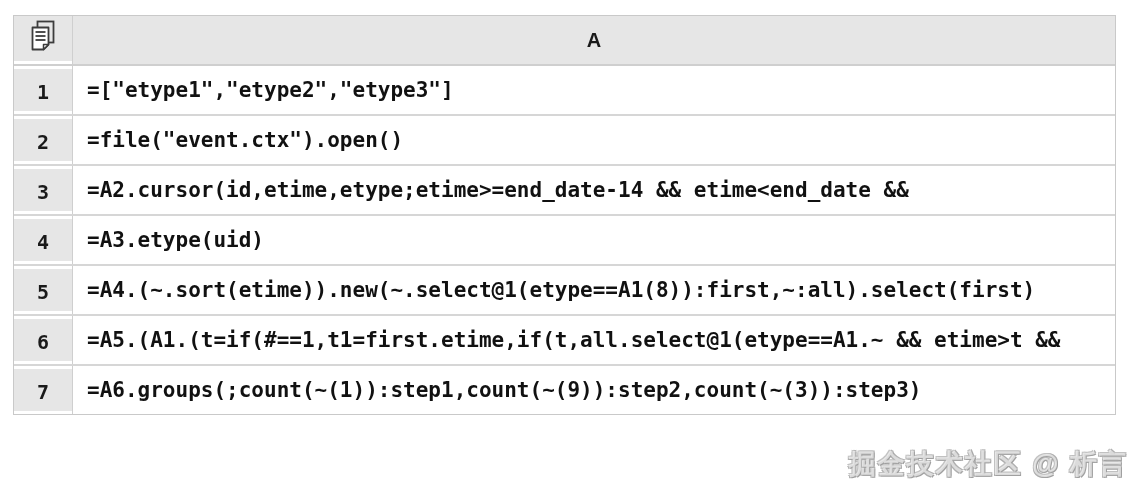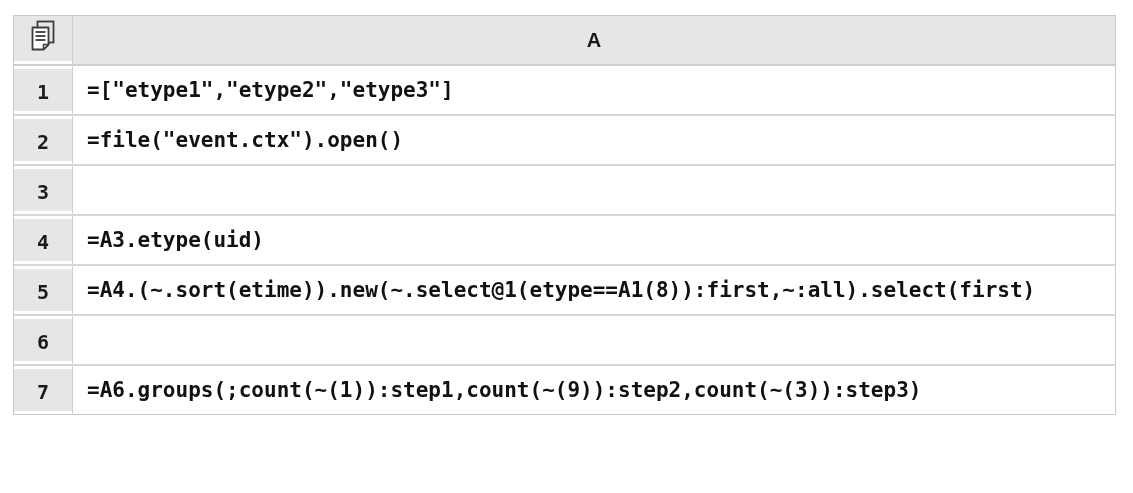--- a/index.html
+++ b/index.html
@@ -87,45 +87,48 @@
   <div class="row">
     <div class="num-cell">2</div>
     <div class="code-cell">
             <div class="code-line">=file("event.ctx").open()</div>
           </div>
   </div>
 
   <div class="row">
     <div class="num-cell">3</div>
     <div class="code-cell">
+            <div class="code-line">=A2.cursor(id,etime,etype;etime&gt;=end_date-14 &amp;&amp; etime&lt;end_date &amp;&amp;</div>
           </div>
   </div>
 
   <div class="row">
     <div class="num-cell">4</div>
     <div class="code-cell">
             <div class="code-line">=A3.etype(uid)</div>
           </div>
   </div>
 
   <div class="row">
     <div class="num-cell">5</div>
     <div class="code-cell">
             <div class="code-line">=A4.(~.sort(etime)).new(~.select@1(etype==A1(8)):first,~:all).select(first)</div>
           </div>
   </div>
 
   <div class="row">
     <div class="num-cell">6</div>
     <div class="code-cell">
+            <div class="code-line">=A5.(A1.(t=if(#==1,t1=first.etime,if(t,all.select@1(etype==A1.~ &amp;&amp; etime&gt;t &amp;&amp;</div>
           </div>
   </div>
 
   <div class="row">
     <div class="num-cell">7</div>
     <div class="code-cell">
             <div class="code-line">=A6.groups(;count(~(1)):step1,count(~(9)):step2,count(~(3)):step3)</div>
           </div>
   </div>
 </div>
   </div>
 
+  <div class="watermark">掘金技术社区 @ 析言</div>
 </div>
 
 </body></html>

